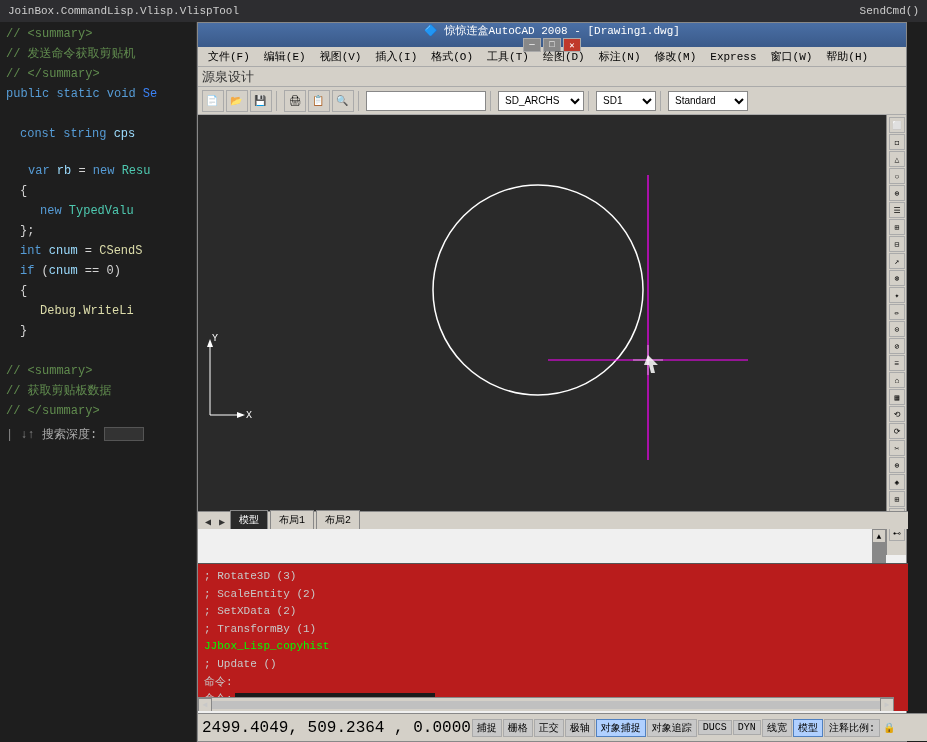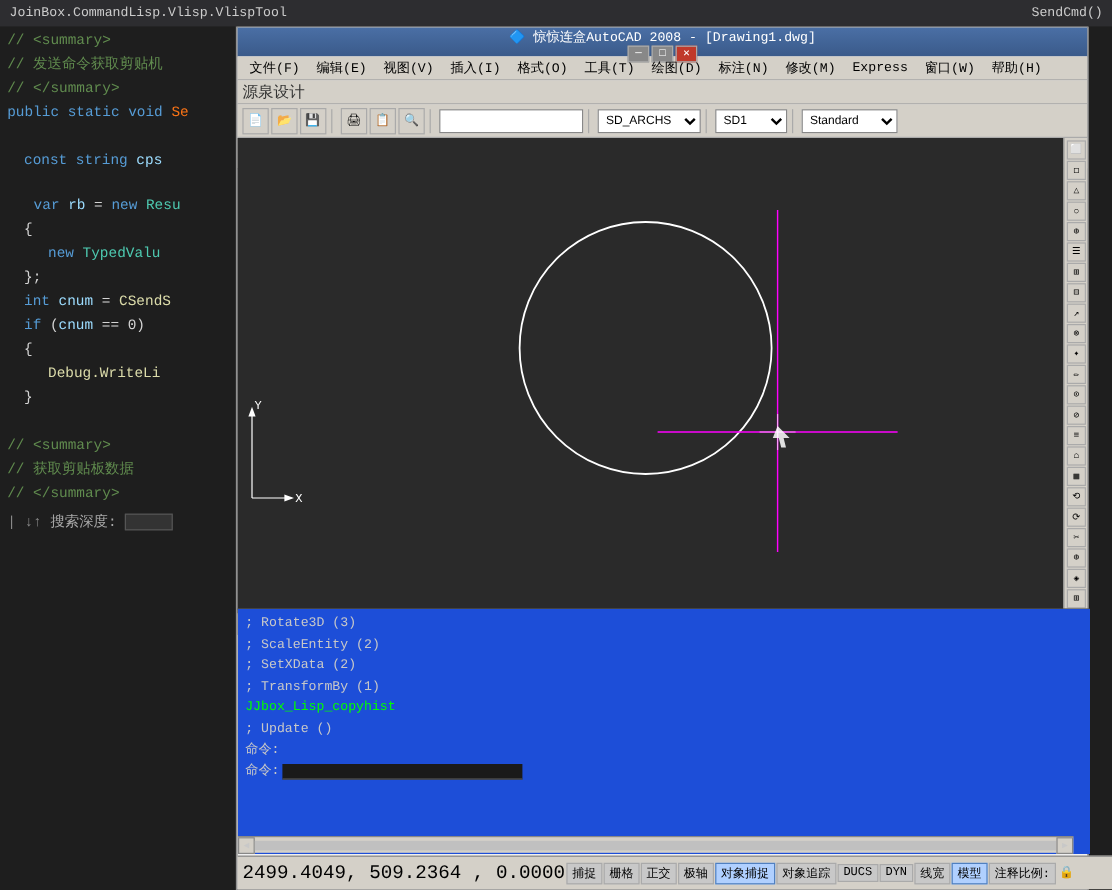--- a/index.html
+++ b/index.html
@@ -208,22 +208,22 @@
       cursor: pointer;
       color: #333;
     }
 
     
     #acad-command {
       position: absolute;
       left: 0;
       bottom: 30px;
       width: 710px;
-      height: 204px;
-      background: #1d4ed8;
+      height: 148px;
+      background: #b91c1c;
       border-top: 1px solid #555;
       overflow-y: auto;
       padding: 4px 6px;
       color: #c8c8c8;
       font-size: 11px;
       font-family: 'Courier New', monospace;
     }
     .cmd-line { line-height: 1.6; }
     .cmd-highlight { color: #00ff00; }
 
@@ -312,21 +312,21 @@
     }
   </style>
 </head>
 <body>
 
 <div id="code-editor">
   <div class="code-line" style="color:#569cd6;font-size:11px;padding-bottom:2px;">JoinBox.CommandLisp.Vlisp.VlispTool</div>
   <div class="code-line"><span class="code-comment">// &lt;summary&gt;</span></div>
   <div class="code-line"><span class="code-comment">// 发送命令获取剪贴机</span></div>
   <div class="code-line"><span class="code-comment">// &lt;/summary&gt;</span></div>
-  <div class="code-line"><span class="code-keyword">public static void</span> <span style="color:#f97316">Se</span></div>
+  <div class="code-line"><span class="code-keyword">public static void</span> <span style="color:#3b82f6">Se</span></div>
   <div class="code-line">&nbsp;</div>
   <div class="code-line" style="padding-left:20px;"><span class="code-keyword">const</span> <span class="code-keyword">string</span> <span class="code-var">cps</span></div>
   <div class="code-line" style="padding-left:28px;margin-top:17px;"><span class="code-keyword">var</span> <span class="code-var">rb</span> = <span class="code-keyword">new</span> <span class="code-class">Resu</span></div>
   <div class="code-line" style="padding-left:20px;">{</div>
   <div class="code-line" style="padding-left:40px;"><span class="code-keyword">new</span> <span class="code-class">TypedValu</span></div>
   <div class="code-line" style="padding-left:20px;">};</div>
   <div class="code-line" style="padding-left:20px;"><span class="code-keyword">int</span> <span class="code-var">cnum</span> = <span class="code-method">CSendS</span></div>
   <div class="code-line" style="padding-left:20px;"><span class="code-keyword">if</span> (<span class="code-var">cnum</span> == 0)</div>
   <div class="code-line" style="padding-left:20px;">{</div>
   <div class="code-line" style="padding-left:40px;"><span class="code-method">Debug.WriteLi</span></div>

